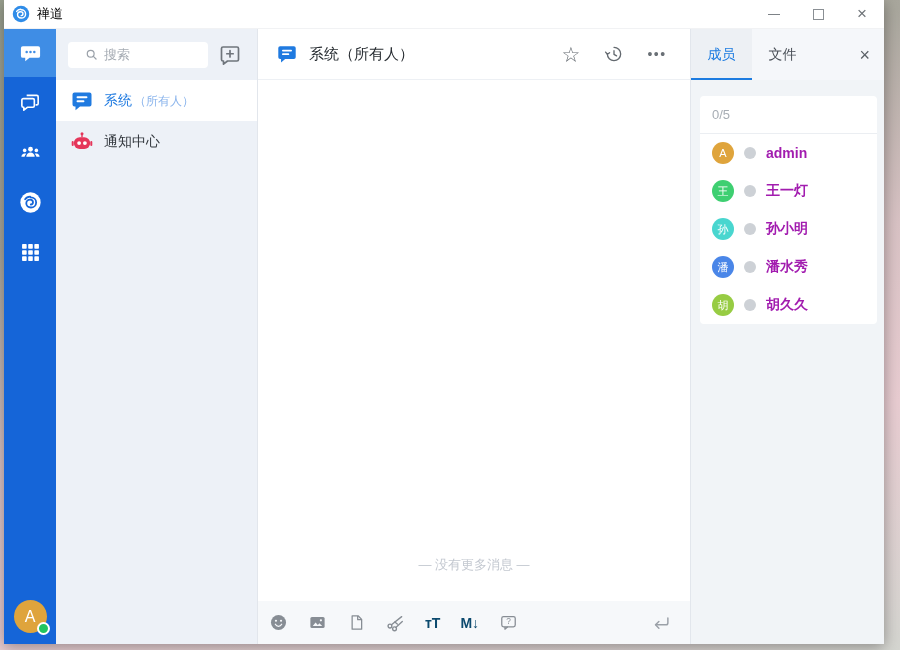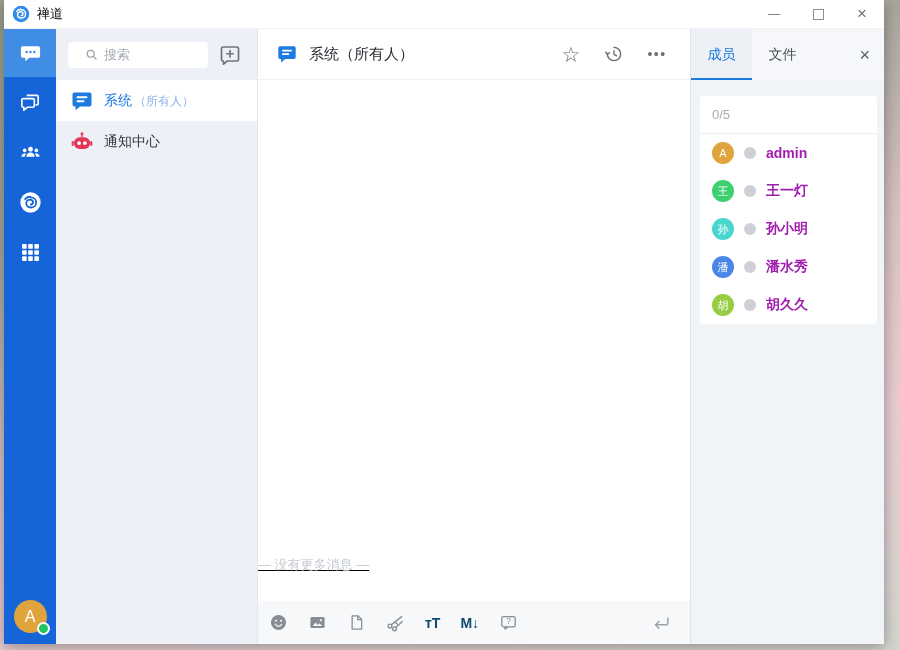--- a/index.html
+++ b/index.html
@@ -57,21 +57,21 @@
   .main { flex:1; min-width:0; background:#fff; border-right:1px solid #e2e6ec; display:flex; flex-direction:column; }
   .main-header { flex:0 0 51px; border-bottom:1px solid #edf0f4; display:flex; align-items:center; padding:0 22px 0 18px; gap:11px; }
   .main-header .chat-ic { width:22px; height:22px; flex:0 0 22px; }
   .main-title { font-size:15px; color:#272c31; }
   .header-actions { margin-left:auto; display:flex; align-items:center; gap:21px; color:#63696f; }
   .ha-btn { cursor:pointer; display:flex; align-items:center; justify-content:center; width:22px; height:22px; }
   .ha-btn.star { font-size:21px; line-height:1; }
   .ha-btn svg { width:20px; height:20px; }
   .ha-btn.dots { font-size:14px; letter-spacing:1.5px; color:#6a7076; }
 
-  .messages { flex:1; display:flex; align-items:flex-end; justify-content:flex-start; padding-bottom:27px; min-height:0;text-decoration:underline; }
+  .messages { flex:1; display:flex; align-items:flex-end; justify-content:center; padding-bottom:27px; min-height:0; }
   .empty-text { color:#c3c8d0; font-size:13px; }
 
   .compose { flex:0 0 62px; border-top:1px solid #e9edf1; padding:11px 14px 0 14px; }
   .compose textarea { width:100%; height:46px; border:none; outline:none; resize:none; font-size:14px; color:#3a3f45; font-family:inherit; }
   .compose textarea::placeholder { color:#a9afb7; }
 
   .toolbar { flex:0 0 43px; background:#f6f8fa; display:flex; align-items:center; padding:0 18px 0 11px; gap:20px; color:#878d94; }
   .tool-btn { display:flex; align-items:center; justify-content:center; height:22px; cursor:pointer; }
   .tool-btn svg { width:19px; height:19px; }
   .tool-btn.txt { font-size:14px; color:#0c4a6e;font-weight:bold; }

